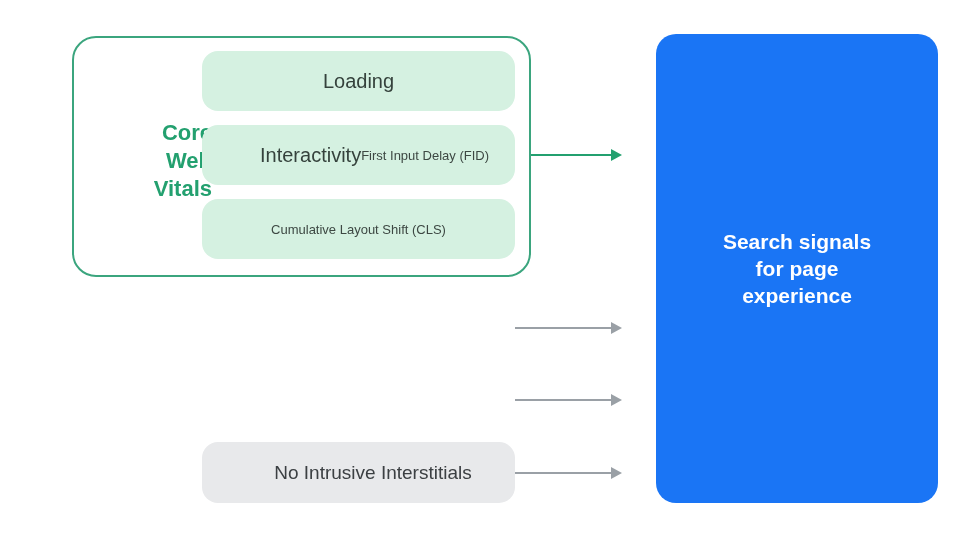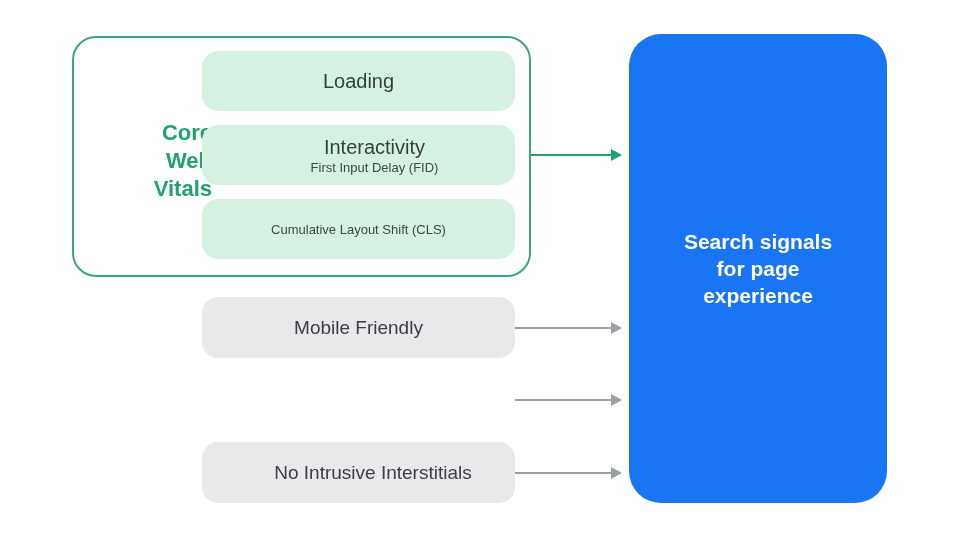--- a/index.html
+++ b/index.html
@@ -36,21 +36,21 @@
     position:absolute;left:72px;top:119px;width:140px;
     text-align:right;
     color:var(--green-accent);
     font-size:22px;font-weight:bold;line-height:28px;
     white-space:pre-line;
   }
 
   .pill{
     position:absolute;left:202px;width:313px;height:60px;
     border-radius:16px;
-    display:flex;flex-direction:column;align-items:center;justify-content:center;
+    display:flex;flex-direction:row;align-items:center;justify-content:center;
     text-align:center;
   }
   .pill.green{background:var(--green-pill-bg);}
   .pill.gray{background:var(--gray-pill-bg);height:61px;}
   .pill-title{
     color:var(--pill-title-text);
     font-size:20px;line-height:24px;font-weight:normal;
   }
   .pill-subtitle{
     color:var(--pill-subtitle-text);
@@ -80,23 +80,23 @@
   }
   .arrow.green{background:var(--green-accent);color:var(--green-accent);
     left:531px;top:154px;width:80px;}
   .arrow.gray{background:var(--gray-arrow);color:var(--gray-arrow);width:96px;left:515px;}
   #arrow-mobile{top:327px;}
   #arrow-https{top:399px;}
   #arrow-interstitials{top:472px;}
 
   
   .blue-panel{
-    position:absolute;left:629px;top:34px;width:258px;height:469px;
+    position:absolute;left:656px;top:34px;width:282px;height:469px;
     background:var(--blue-panel-bg);
-    border-radius:32px;
+    border-radius:20px;
     display:flex;align-items:center;justify-content:center;
   }
   .blue-panel-title{
     color:var(--white-text);
     font-size:21px;font-weight:bold;line-height:27px;
     text-align:center;
     white-space:pre-line;
   }
 </style>
 </head>
@@ -118,23 +118,20 @@
     <div class="pill-title">Interactivity</div>
     <div class="pill-subtitle">First Input Delay (FID)</div>
   </div>
 
   <div class="pill green" id="vital-3">
     <div class="pill-subtitle">Cumulative Layout Shift (CLS)</div>
   </div>
 
   <div class="arrow green"></div>
 
-  <div class="pill gray" id="signal-1">
-    <div class="gray-label">Mobile Friendly</div>
-  </div>
 
 
   <div class="pill gray" id="signal-3">
     <div class="gray-label">No Intrusive Interstitials</div>
   </div>
 
   <div class="arrow gray" id="arrow-mobile"></div>
   <div class="arrow gray" id="arrow-https"></div>
   <div class="arrow gray" id="arrow-interstitials"></div>
 

